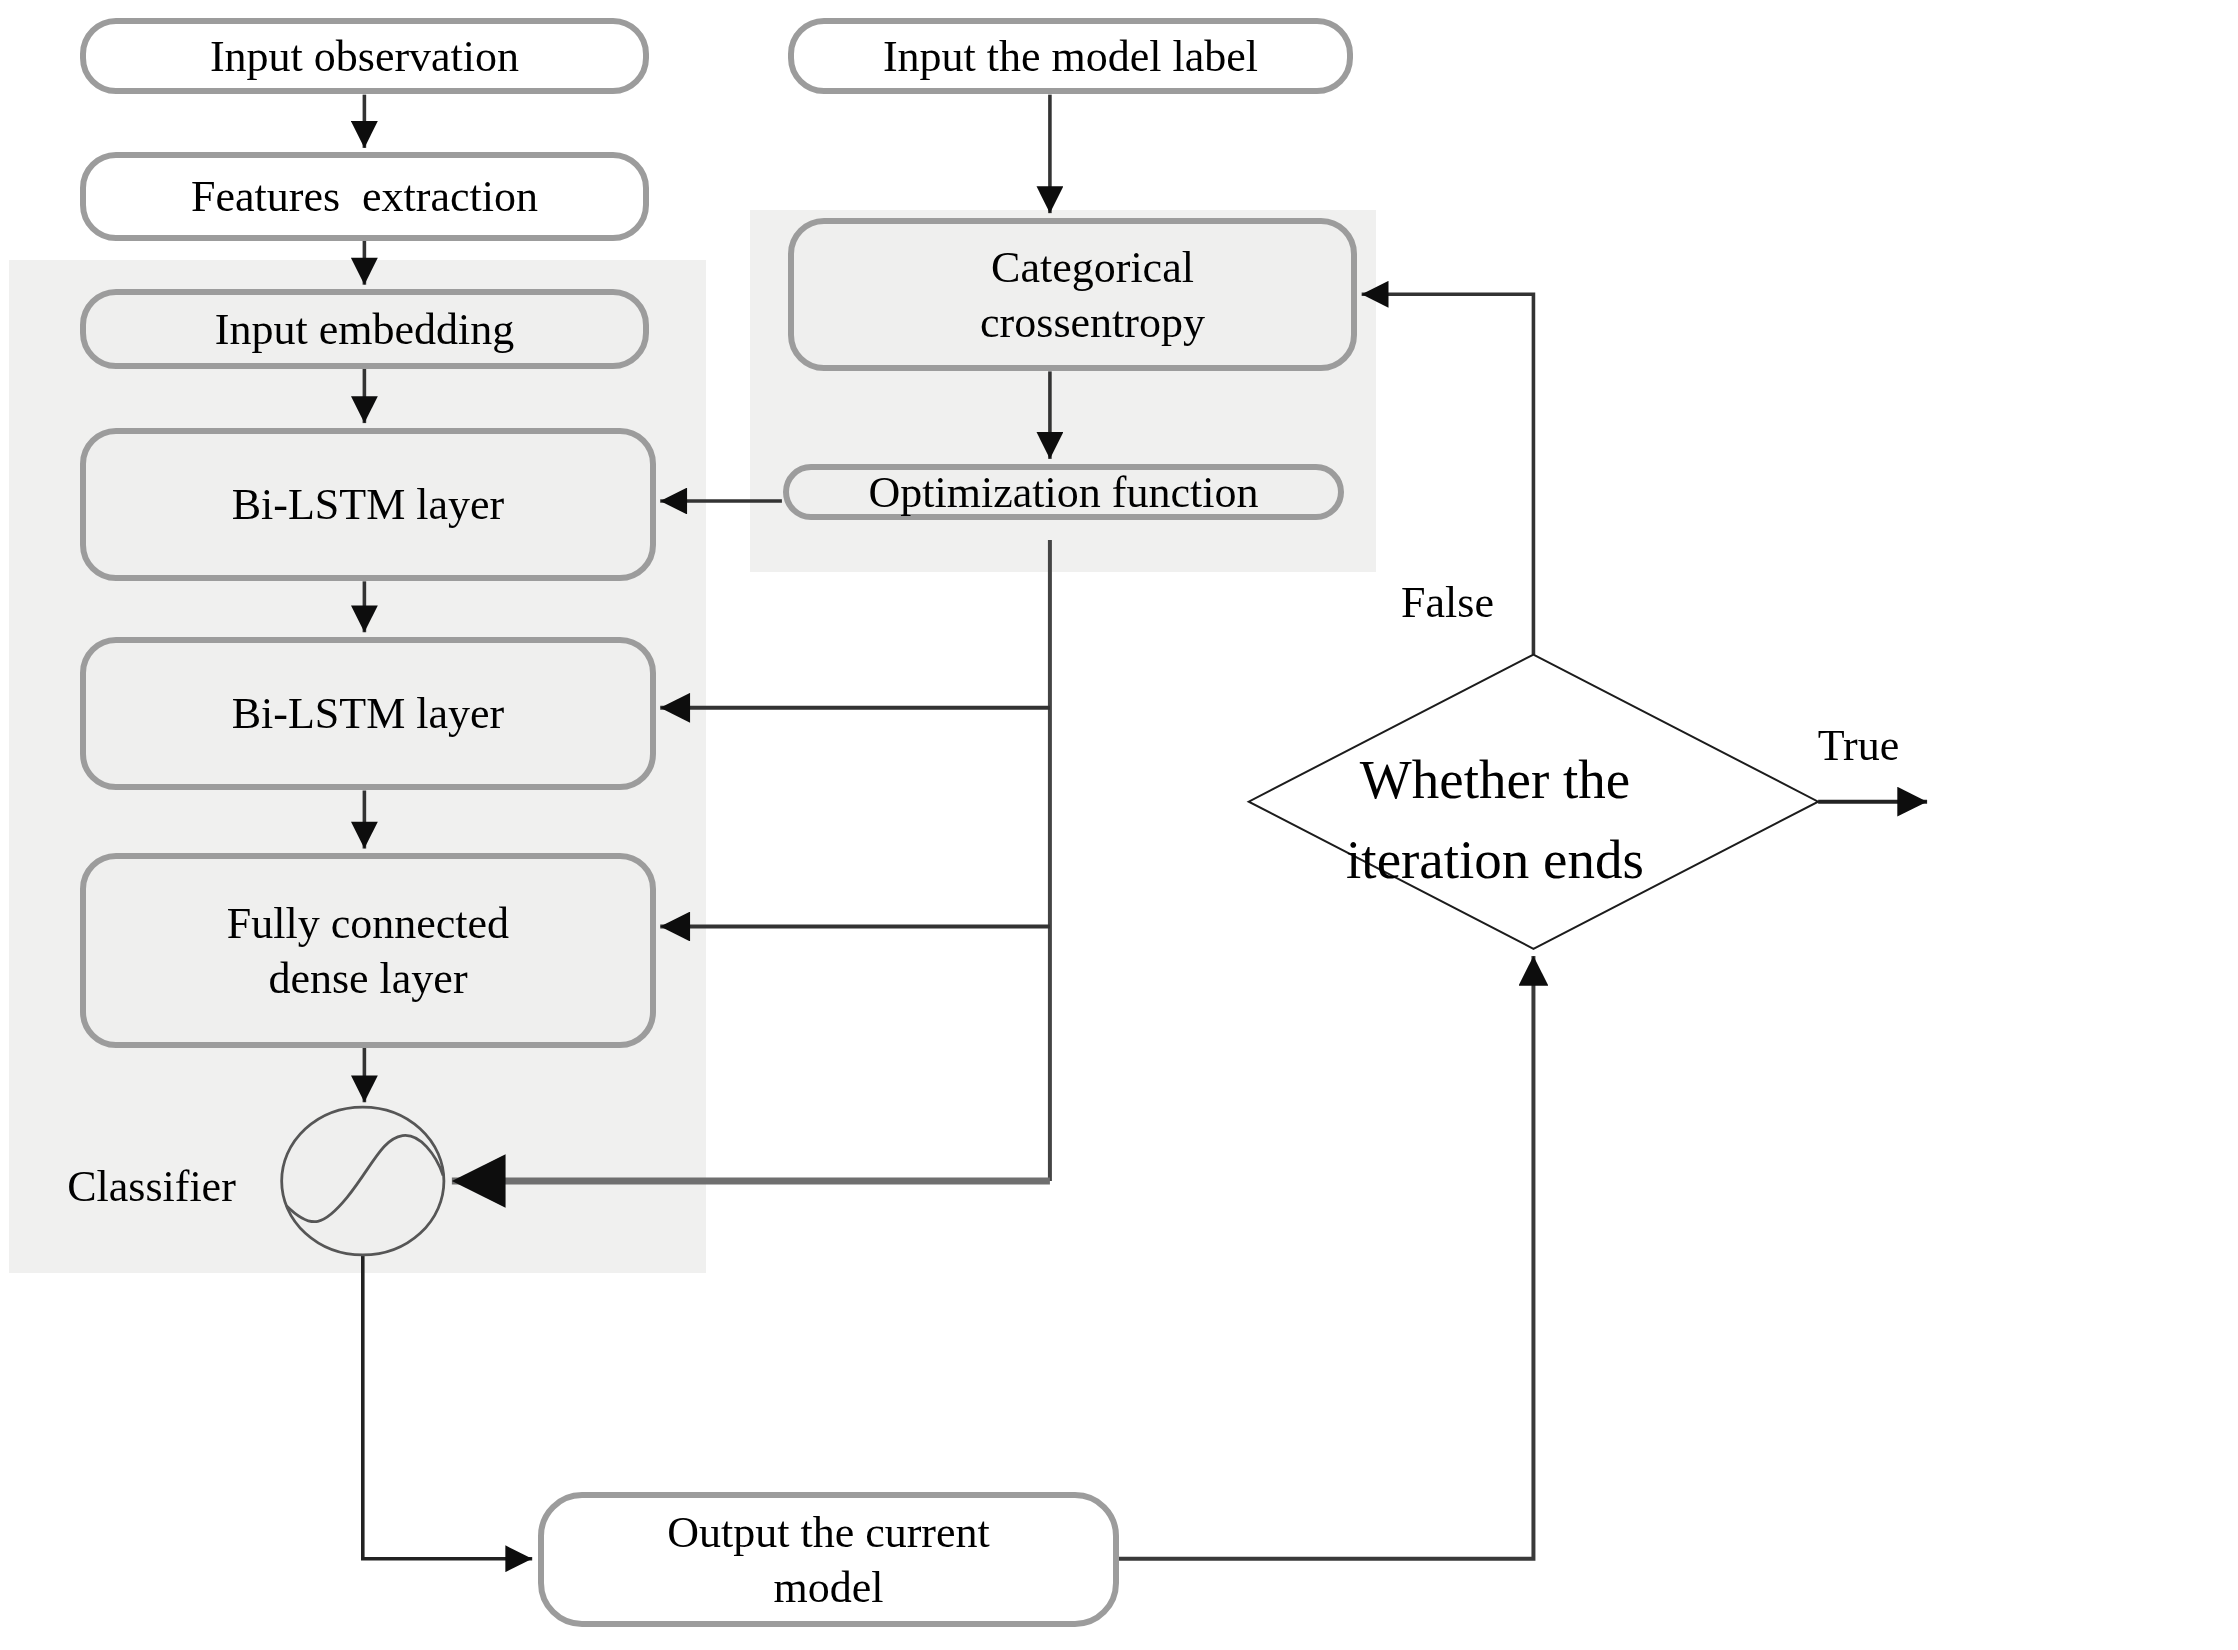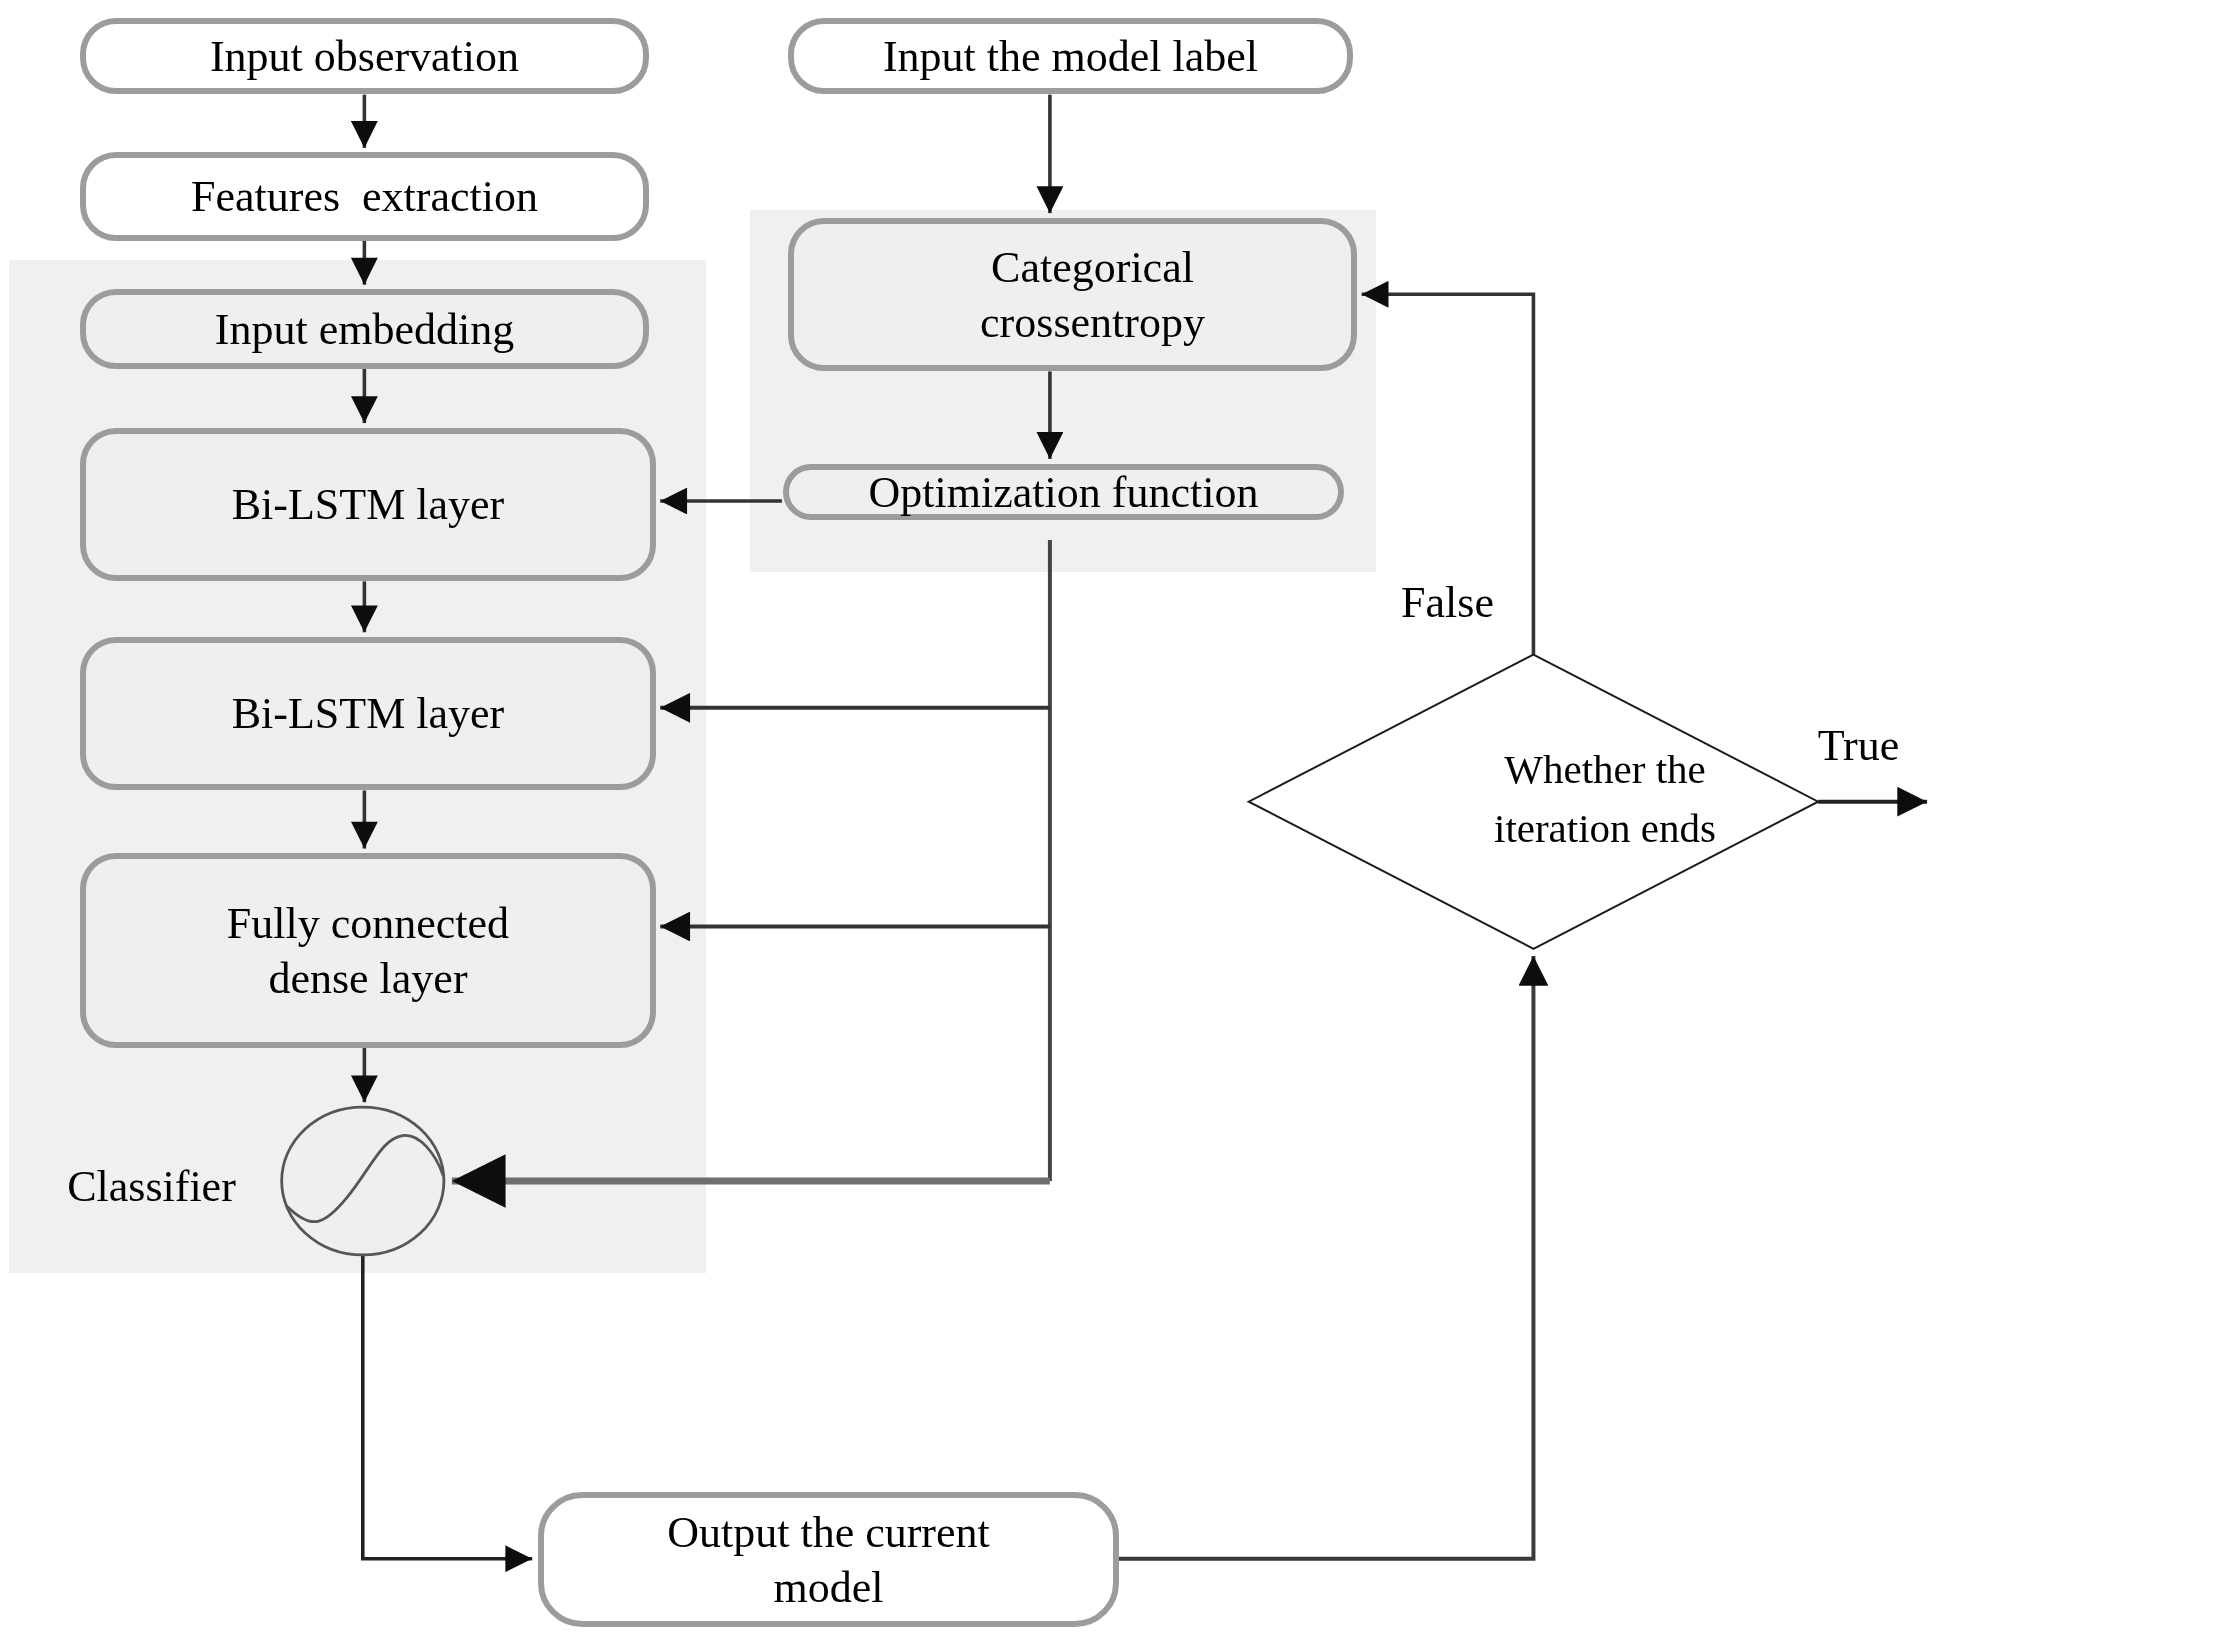--- a/index.html
+++ b/index.html
@@ -126,21 +126,21 @@
   </div>
 
 
   <div class="box" style="left:538px;top:1492px;width:581px;height:135px;border-radius:44px;">
     <span class="label-text">Output the current
 model</span>
   </div>
 
   <div class="float-label" style="left:32px;top:1155px;width:239px;">Classifier</div>
 
-  <div class="float-label" style="left:1430px;top:740px;width:350px;font-size:41px;">Whether the
+  <div class="float-label" style="left:1320px;top:740px;width:350px;font-size:55px;">Whether the
 iteration ends</div>
 
   <div class="float-label" style="left:1368px;top:571px;width:159px;">False</div>
 
   <div class="float-label" style="left:1799px;top:714px;width:119px;">True</div>
 
 </div>
 
 
 </body></html>

